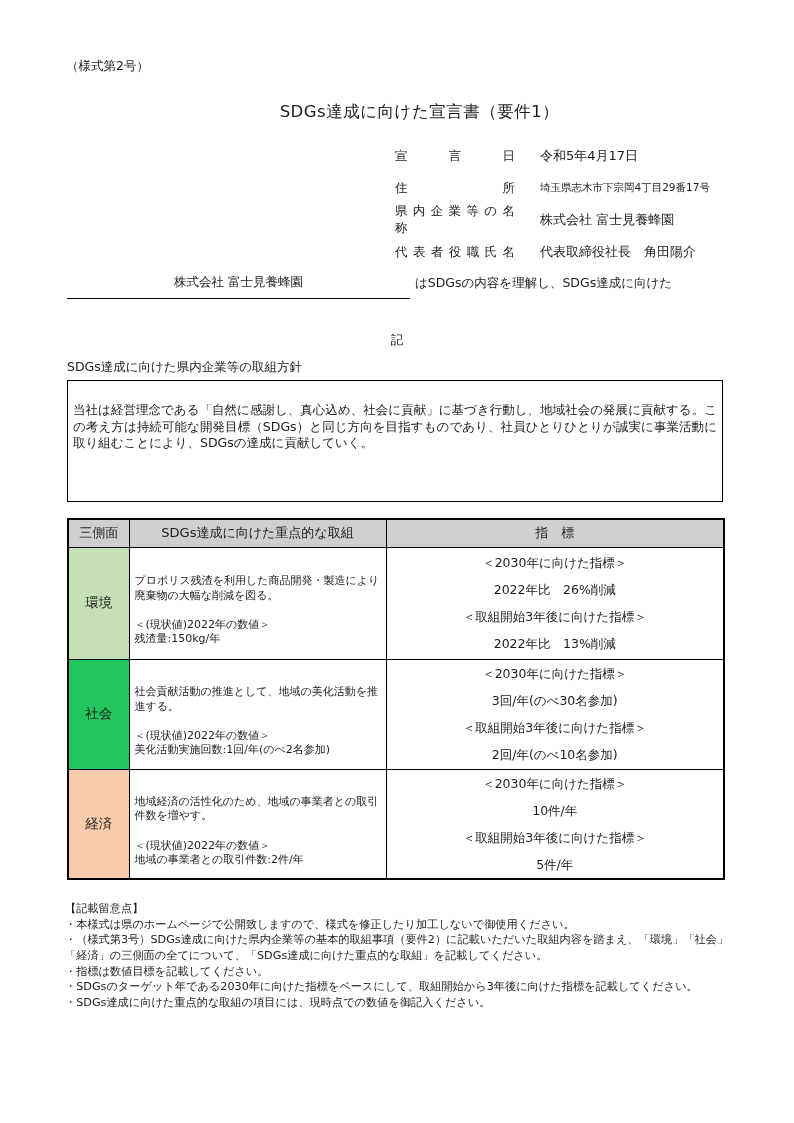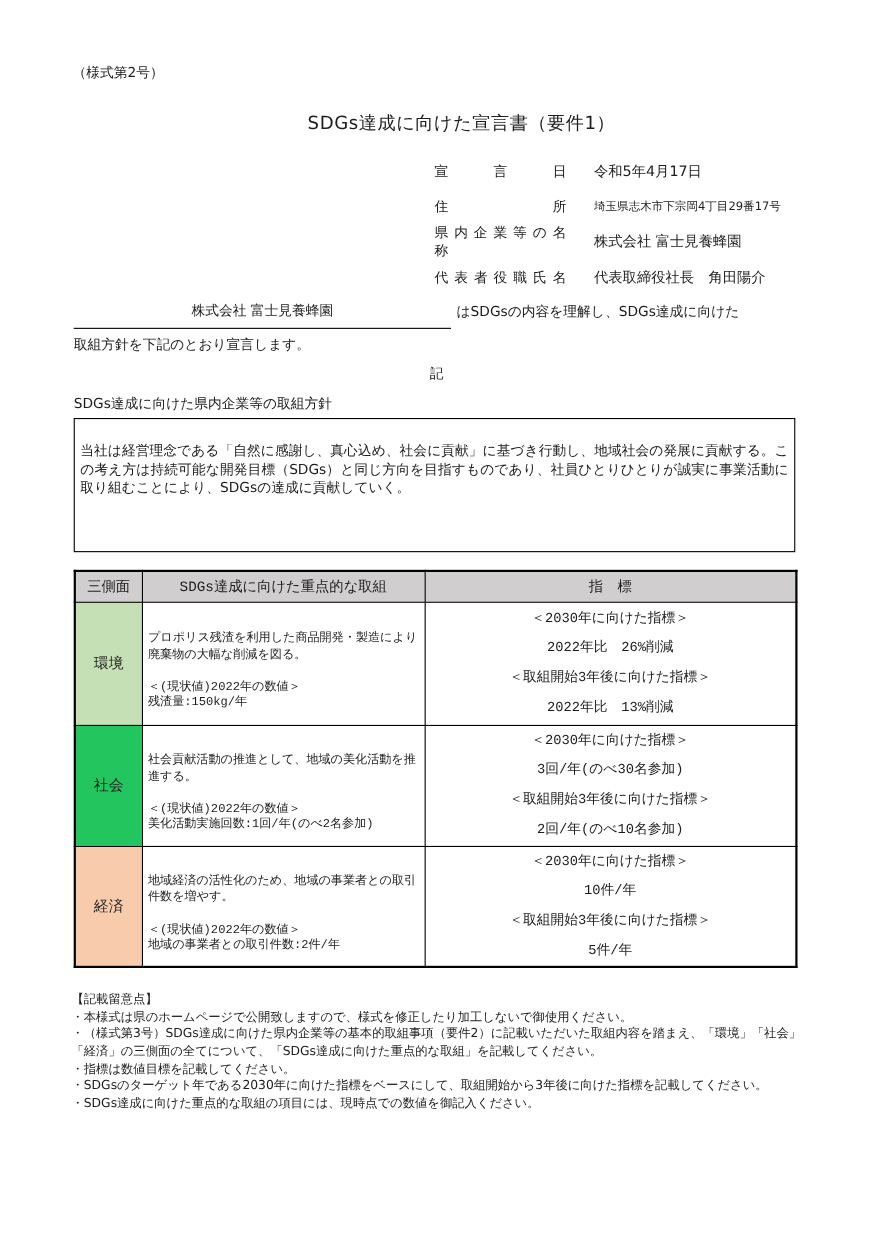--- a/index.html
+++ b/index.html
@@ -71,21 +71,20 @@
     text-align: justify;
   }
   
   .sdg-table {
     position: absolute;
     left: 67px; top: 518px;
     width: 656px;
     border-collapse: collapse;
     table-layout: fixed;
     border: 2px solid #000;
-    font-family: Liberation Mono, monospace;
   }
   .sdg-table th, .sdg-table td { border: 1.5px solid #000; padding: 0; }
   .sdg-table thead tr { height: 28px; }
   .sdg-table th { font-size: 13px; font-weight: normal; text-align: center; }
   td.cell-aspect { text-align: center; vertical-align: middle; font-size: 13.5px; }
   td.cell-init {
     vertical-align: middle;
     font-size: 11px;
     line-height: 1.33;
     padding: 21px 4px 6px 5px;
@@ -135,21 +134,20 @@
     <div class="decl-row">
       <div class="decl-label">代 表 者 役 職 氏 名</div>
       <div class="decl-value">代表取締役社長　角田陽介</div>
     </div>
   </div>
 
   <div class="stmt1">
     <span class="company-underlined">株式会社 富士見養蜂園</span>
     <span class="stmt-after">はSDGsの内容を理解し、SDGs達成に向けた</span>
   </div>
-  <div class="stmt2">取組方針を下記のとおり宣言します。</div>
 
   <div class="ki">記</div>
 
   <div class="policy-heading">SDGs達成に向けた県内企業等の取組方針</div>
   <div class="policy-box">
     <div class="policy-text">当社は経営理念である「自然に感謝し、真心込め、社会に貢献」に基づき行動し、地域社会の発展に貢献する。この考え方は持続可能な開発目標（SDGs）と同じ方向を目指すものであり、社員ひとりひとりが誠実に事業活動に取り組むことにより、SDGsの達成に貢献していく。</div>
   </div>
 
   <table class="sdg-table">
     <colgroup>

